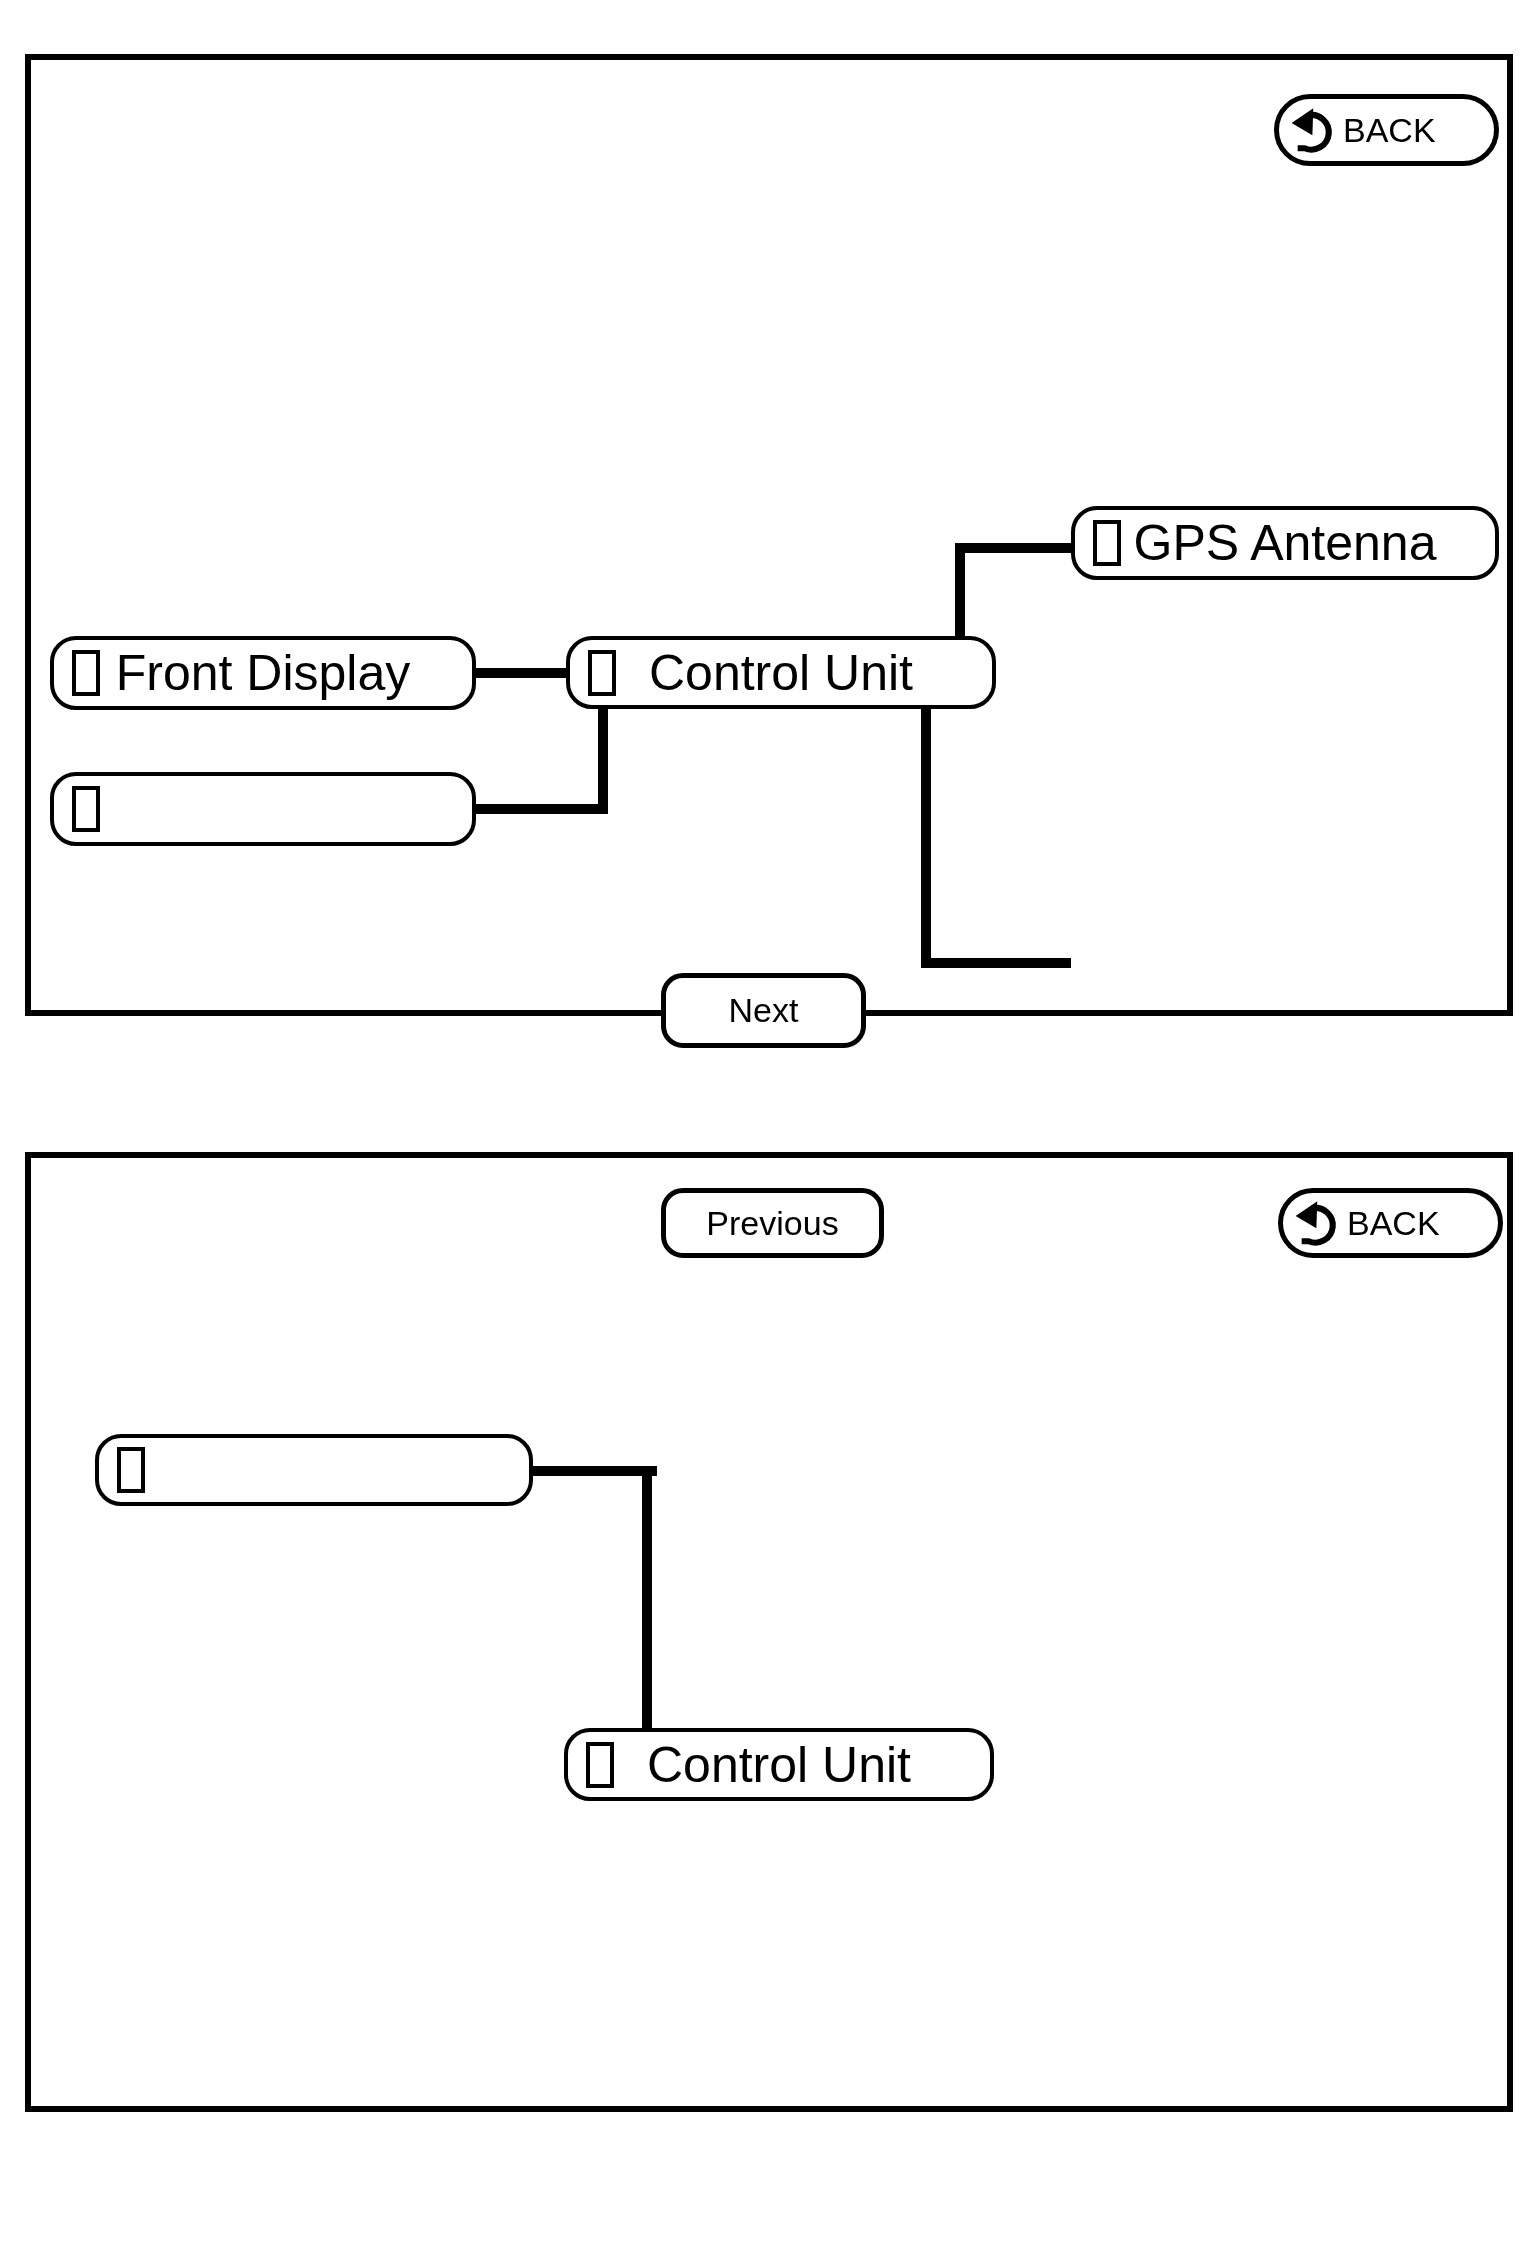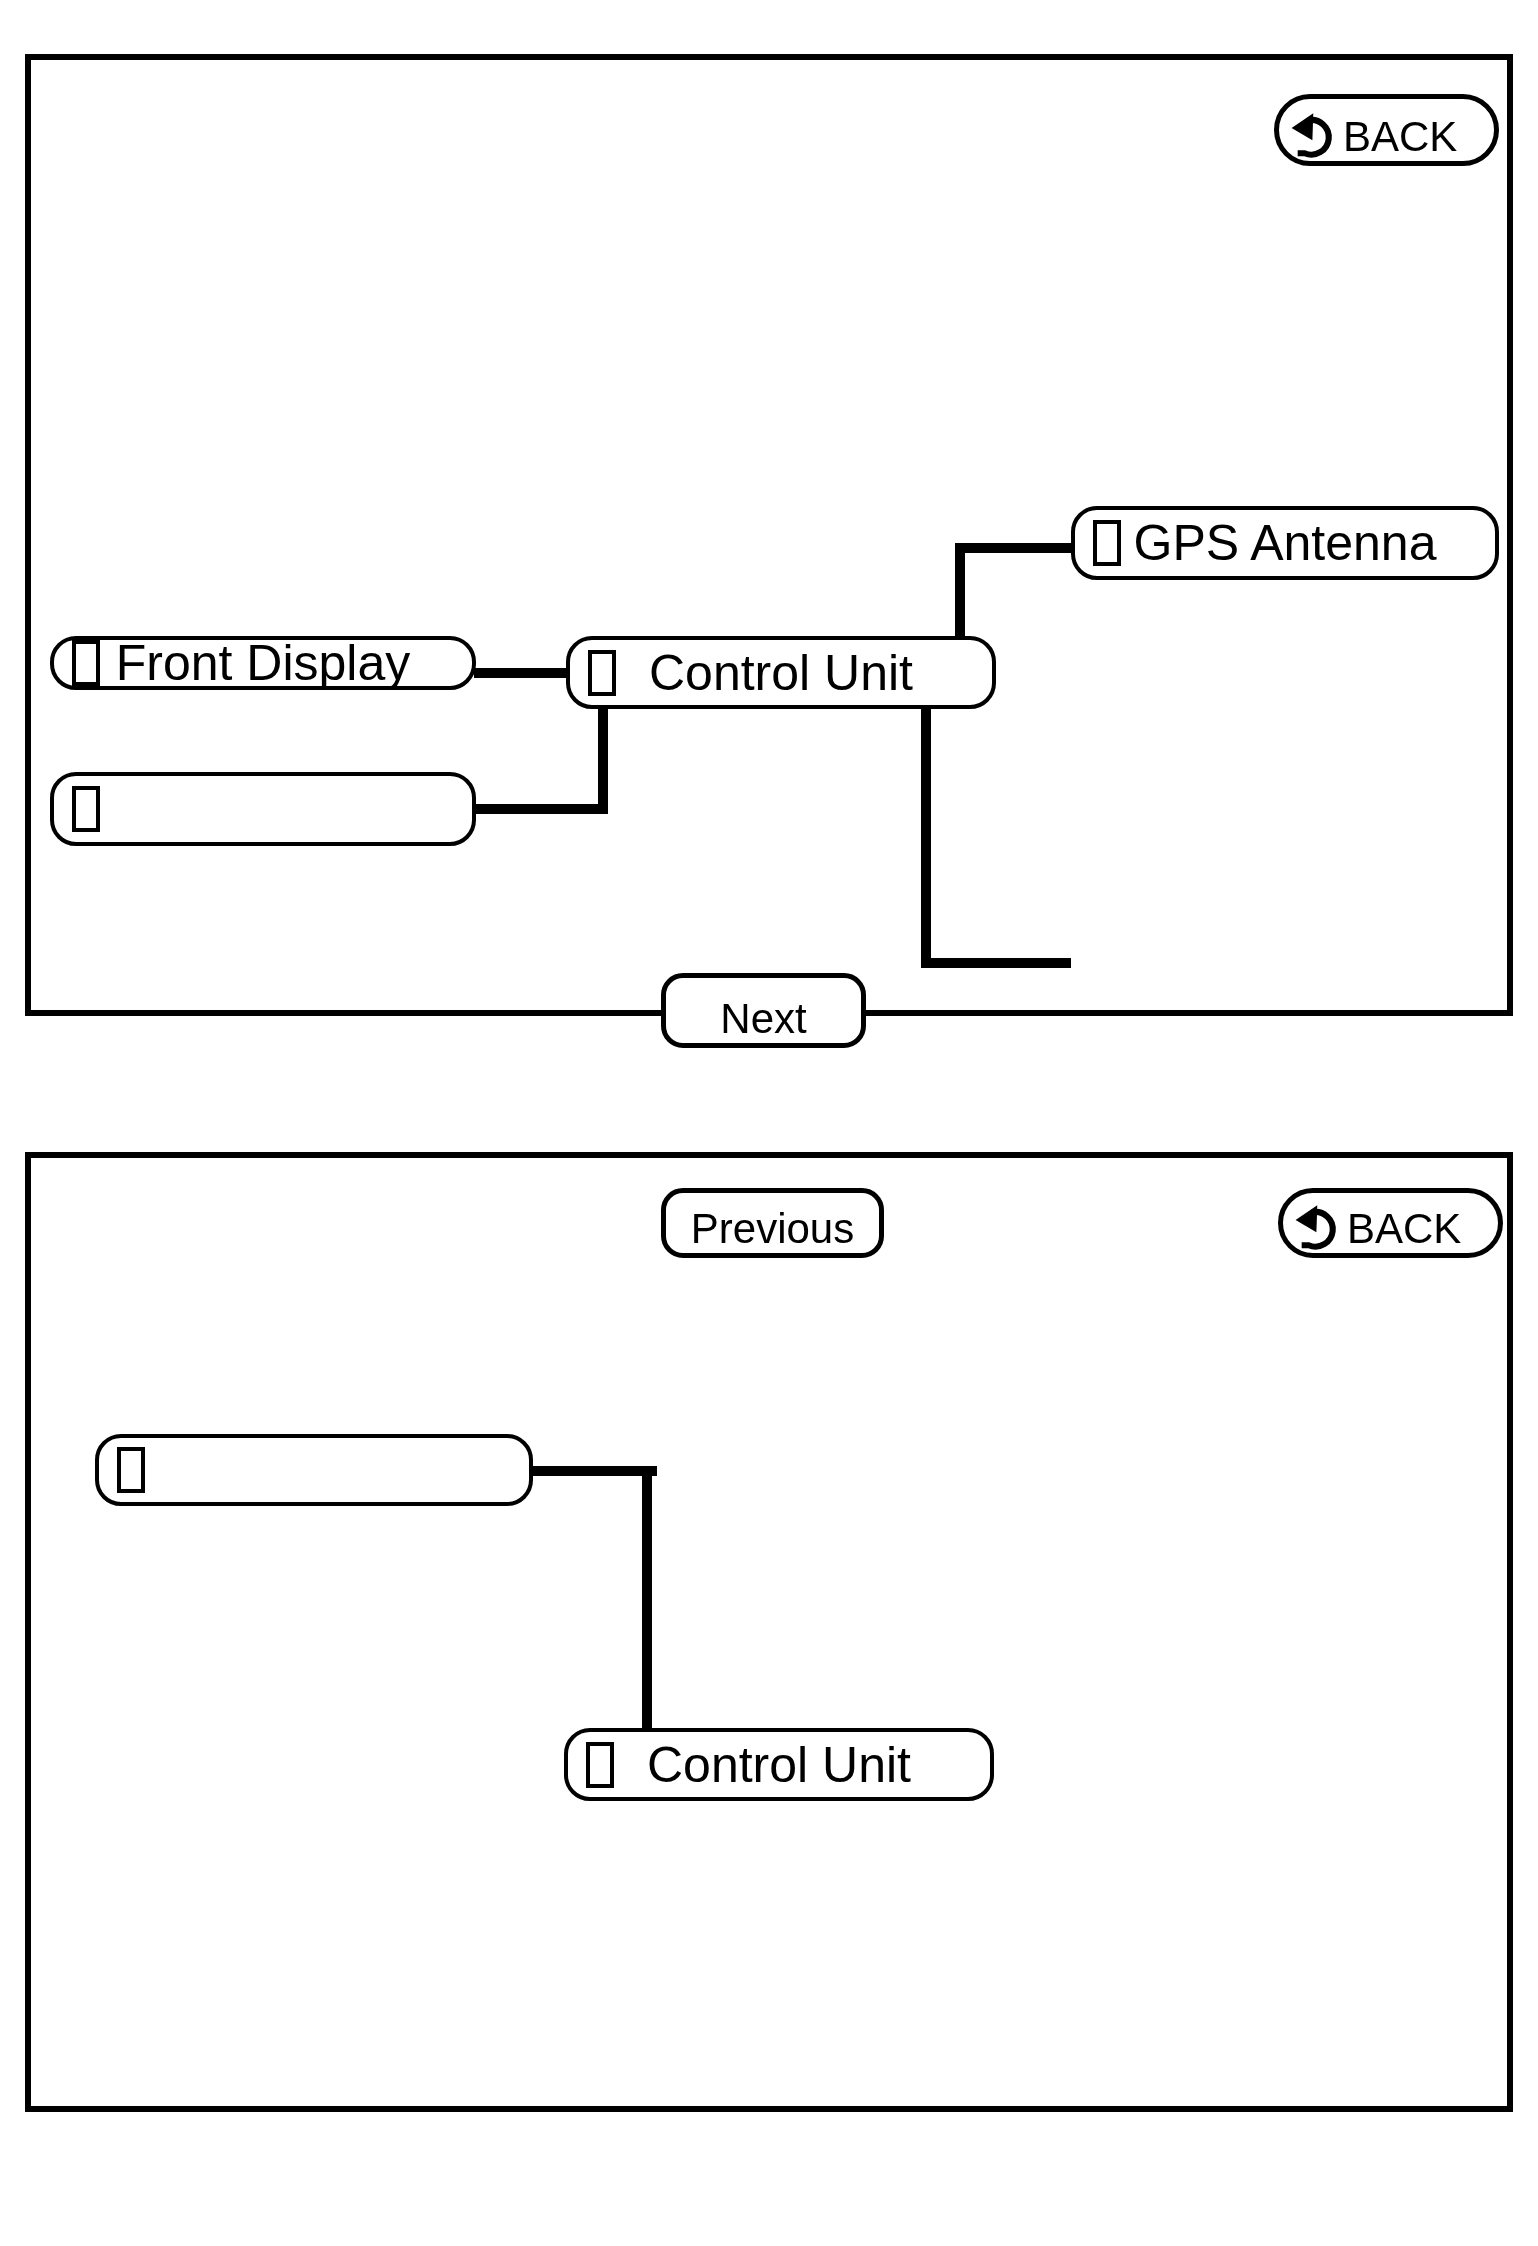--- a/index.html
+++ b/index.html
@@ -54,23 +54,23 @@
   }
   .node--sat .tofu { height: 54px; top: 44%; }
 
   
   .btn {
     position: absolute;
     box-sizing: border-box;
     border: 5px solid #000000;
     background: #ffffff;
     display: flex;
-    align-items: flex-end;
+    align-items: center;
     justify-content: center;
-    font-size: 42px;
+    font-size: 34px;
     white-space: nowrap;
   }
   .btn--pill { border-radius: 36px; justify-content: flex-start; padding-left: 10px; }
   .btn--round { border-radius: 22px; }
   .back-icon { width: 52px; height: 52px; flex: 0 0 auto; margin-right: 2px; }
 
   
   .conn { position: absolute; background: #000000; }
 </style>
 </head>
@@ -94,21 +94,21 @@
     <div class="conn" style="left:924px; top:483px; width:10px; height:97px;"></div>
     <div class="conn" style="left:924px; top:483px; width:116px; height:10px;"></div>
     <div class="conn" style="left:890px; top:646px; width:10px; height:261px;"></div>
     <div class="conn" style="left:890px; top:898px; width:150px; height:10px;"></div>
 
     <div class="node" style="left:1040px; top:446px; width:428px; height:74px;">
       <span class="tofu"></span>
       <span class="label">GPS Antenna</span>
     </div>
 
-    <div class="node" style="left:19px; top:576px; width:426px; height:54px;">
+    <div class="node" style="left:19px; top:576px; width:426px; height:74px;">
       <span class="tofu"></span>
       <span class="label">Front Display</span>
     </div>
 
     <div class="node" style="left:535px; top:576px; width:430px; height:73px;">
       <span class="tofu"></span>
       <span class="label">Control Unit</span>
     </div>
 
     <div class="node" style="left:19px; top:712px; width:426px; height:74px;">

